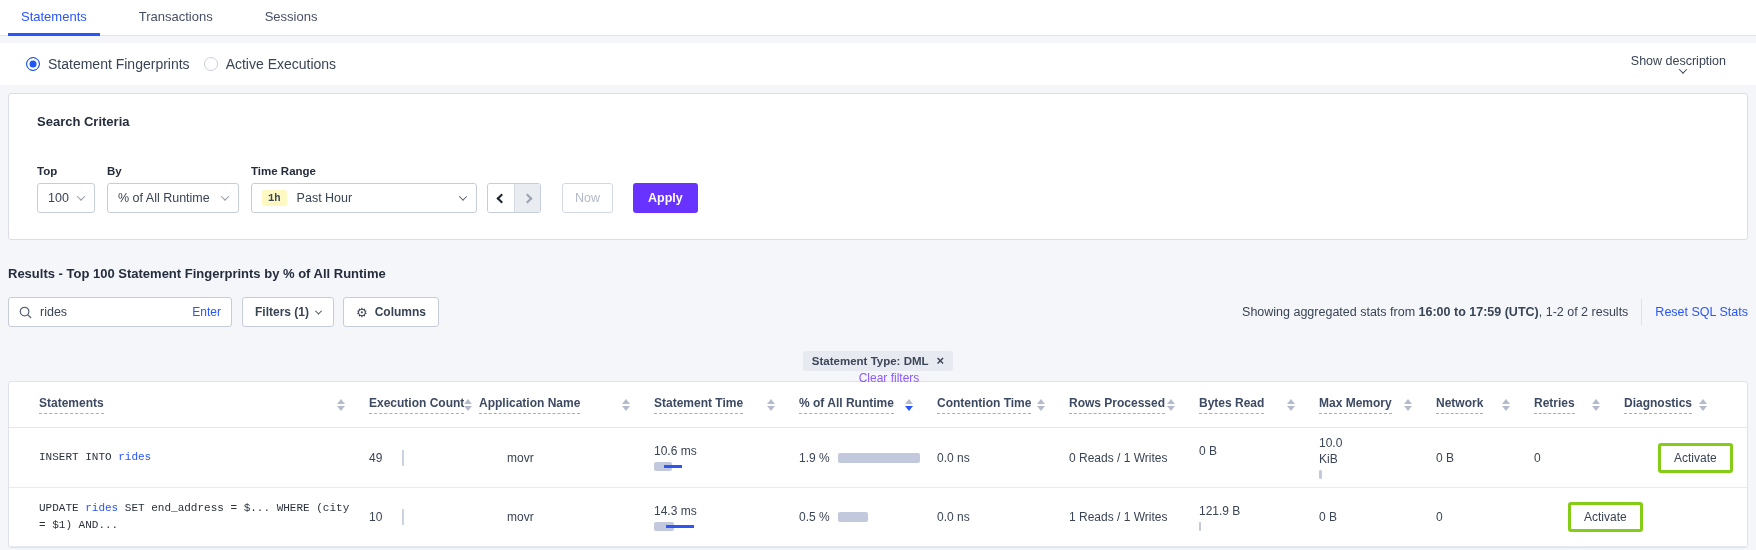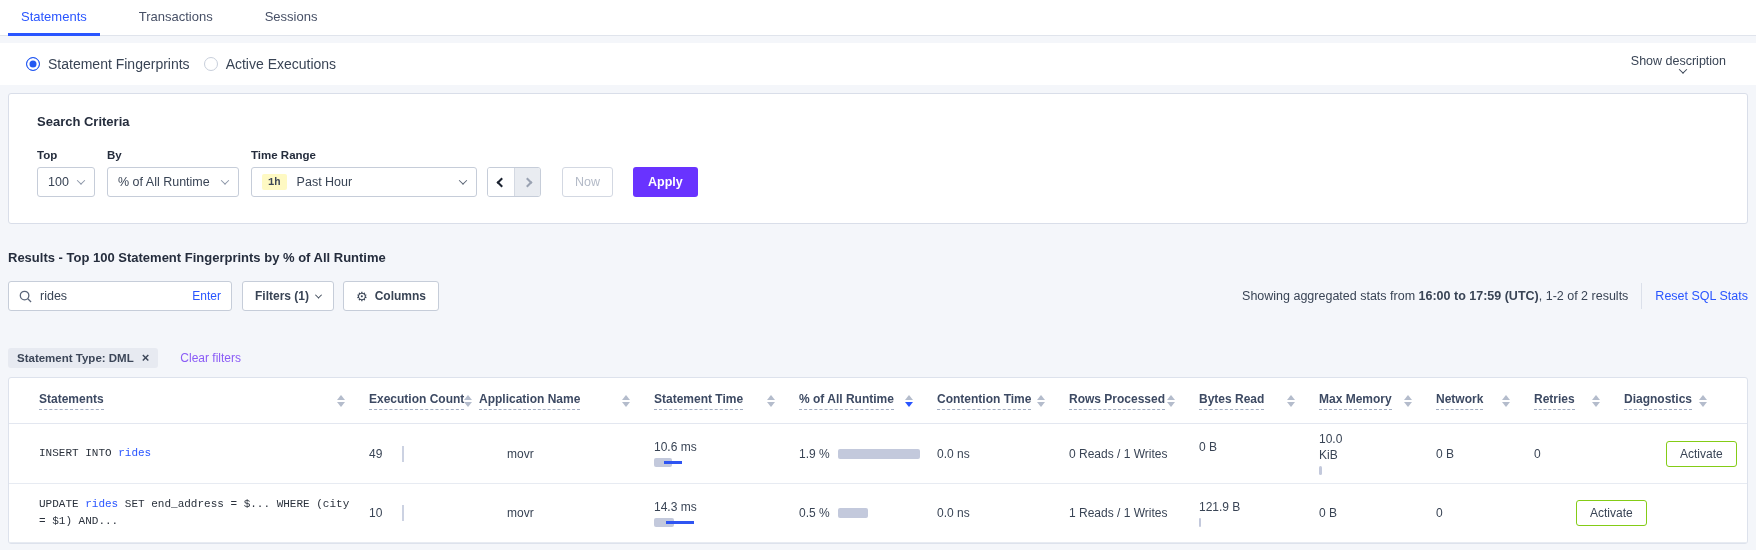--- a/index.html
+++ b/index.html
@@ -19,21 +19,21 @@
   .radio-circle.sel { background:#2157f2; border:1px solid #2157f2; box-shadow:inset 0 0 0 2.5px #fff; }
   .show-desc { margin-left:auto; font-size:12.5px; display:flex; align-items:center; cursor:pointer;flex-direction:column; }
 
   .chev { display:inline-block; width:6px; height:6px; border-right:1.5px solid currentColor; border-bottom:1.5px solid currentColor; }
   .chev.down  { transform:rotate(45deg) translate(-1px,-1px); }
   .chev.left  { transform:rotate(135deg); }
   .chev.right { transform:rotate(-45deg); }
 
   
   .panel { margin:8px 8px 0; background:#fff; border:1px solid #d9dee9; border-radius:3px; padding:20px 28px 26px; }
-  .panel-title { font-size:13px; font-weight:bold; color:#252d3d; margin-bottom:20px; }
+  .panel-title { font-size:13px; font-weight:bold; color:#252d3d; margin-bottom:36px; }
   .fields { display:flex; align-items:flex-end; }
   .field { margin-right:12px; }
   .field-label { display:block; font-size:11.5px; font-weight:bold; color:#252d3d; margin-bottom:6px; }
   .select { height:30px; border:1px solid #c6cdd9; border-radius:3px; background:#fff; display:flex;
             align-items:center; padding:11px 10px; font-size:12.5px; cursor:pointer; }
   .select .sp { flex:1; }
   .sel-top { width:58px; } .sel-by { width:132px; } .sel-time { width:226px; }
   .badge { background:#fef9c3; font-family:"Liberation Mono","DejaVu Sans Mono",monospace; font-size:10.5px;
            font-weight:bold; color:#3c4555; padding:2px 6px; border-radius:2px; margin-right:10px; }
   .arrow-group { display:flex; border:1px solid #c6cdd9; border-radius:3px; overflow:hidden; height:30px; margin:0 21px 0 10px; }
@@ -56,21 +56,21 @@
   .enter-label { color:#2955ff; font-size:12px; cursor:pointer; }
   .btn { height:30px; border:1px solid #c6cdd9; border-radius:3px; background:#fff; display:flex;
          align-items:center; padding:0 12px; font-size:12px; font-weight:bold; color:#394455; cursor:pointer; }
   .btn .chev { width:5px; height:5px; margin-left:7px; }
   .filters-btn { margin-left:10px; } .columns-btn { margin-left:9px; }
   .gear { font-size:13px; margin-right:7px; color:#394455; }
   .summary { margin-left:auto; font-size:12.5px; color:#394455; white-space:nowrap; }
   .vdivider { width:1px; height:26px; background:#dbe0ea; margin:0 13px; }
   .reset-link { color:#2955ff; font-size:12.5px; white-space:nowrap; cursor:pointer; }
 
-  .chip-row { margin:36px 8px 0; display:flex; align-items:center; height:22px; }
+  .chip-row { margin:24px 8px 0; display:flex; align-items:center; height:22px;flex-direction:column; }
   .chip { background:#e7eaf1; border-radius:3px; padding:4px 9px; font-size:11.5px; font-weight:bold;
           color:#3c4658; display:flex; align-items:center; }
   .chip-x { margin-left:8px; font-weight:bold; font-size:13px; line-height:10px; cursor:pointer; }
   .clear-link { color:#8b5cf6; font-size:12px; font-weight:normal; margin-left:22px; cursor:pointer; }
 
   
   .card { margin:8px 8px 0; background:#fff; border:1px solid #dde2ec; border-radius:3px; }
   .grid-row { display:grid; grid-template-columns:330px 110px 175px 145px 138px 132px 130px 120px 117px 98px 90px auto;
               padding:0 16px 0 30px; align-items:center; }
   .thead { height:46px; border-bottom:1px solid #e3e7f0; }
@@ -91,22 +91,22 @@
   .exec-bar { height:16px; background:#ccd2e2; }
   .app-cell { padding-left:28px; }
   .stack { display:flex; flex-direction:column; gap:3px; }
   .stack .val { width:44px; line-height:1.35; }
   .minibar { position:relative; height:10px; }
   .minibar .grey { height:9px; background:#c3c9dc; border-radius:2px; }
   .minibar .blue { position:absolute; top:3px; height:3px; background:#2f55f2; }
   .runtime-cell { display:flex; align-items:center; }
   .runtime-bar { height:10px; background:#c3c9dc; border-radius:2px; margin-left:8px; }
   .diag-cell { padding-left:34px; }
-  .activate-btn { border:1px solid #84cc16; border-radius:3px; background:#fff; padding:5px 13px;
-                  font-size:12px; color:#394455; font-family:inherit; cursor:pointer;margin-left:8px; }
+  .activate-btn { border:3px solid #84cc16; border-radius:3px; background:#fff; padding:5px 13px;
+                  font-size:12px; color:#394455; font-family:inherit; cursor:pointer; }
 </style>
 </head>
 <body>
 
 <div class="tabbar">
   <div class="tab active">Statements</div>
   <div class="tab">Transactions</div>
   <div class="tab">Sessions</div>
 </div>
 

